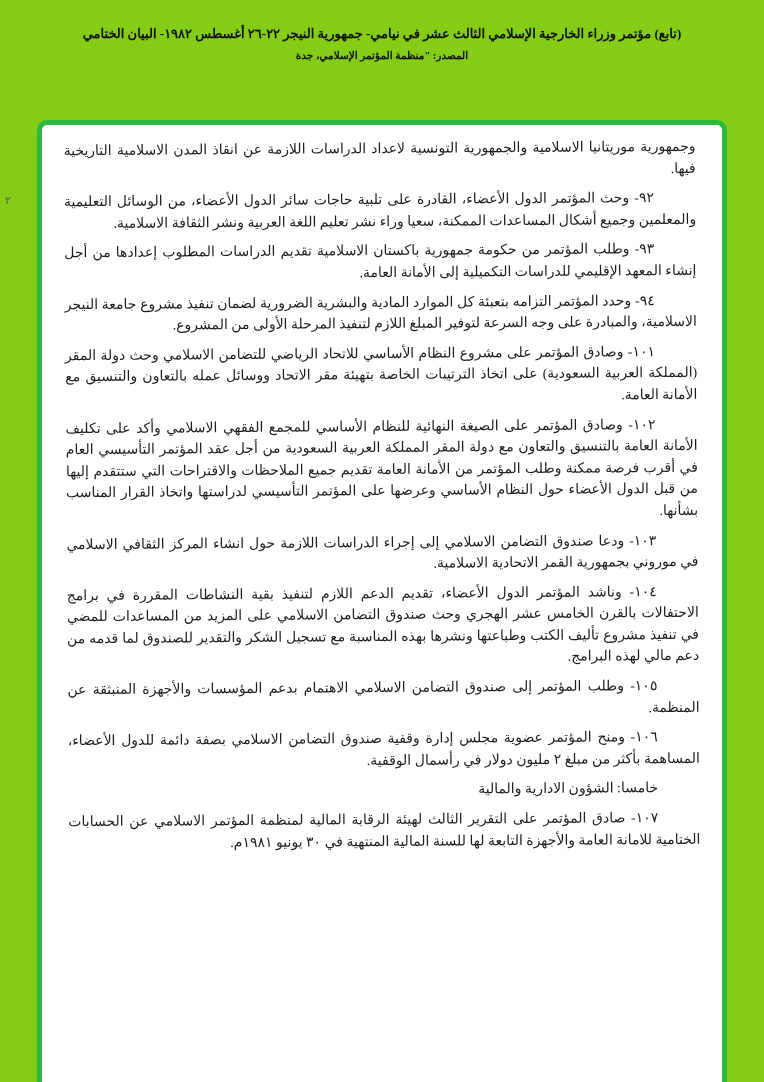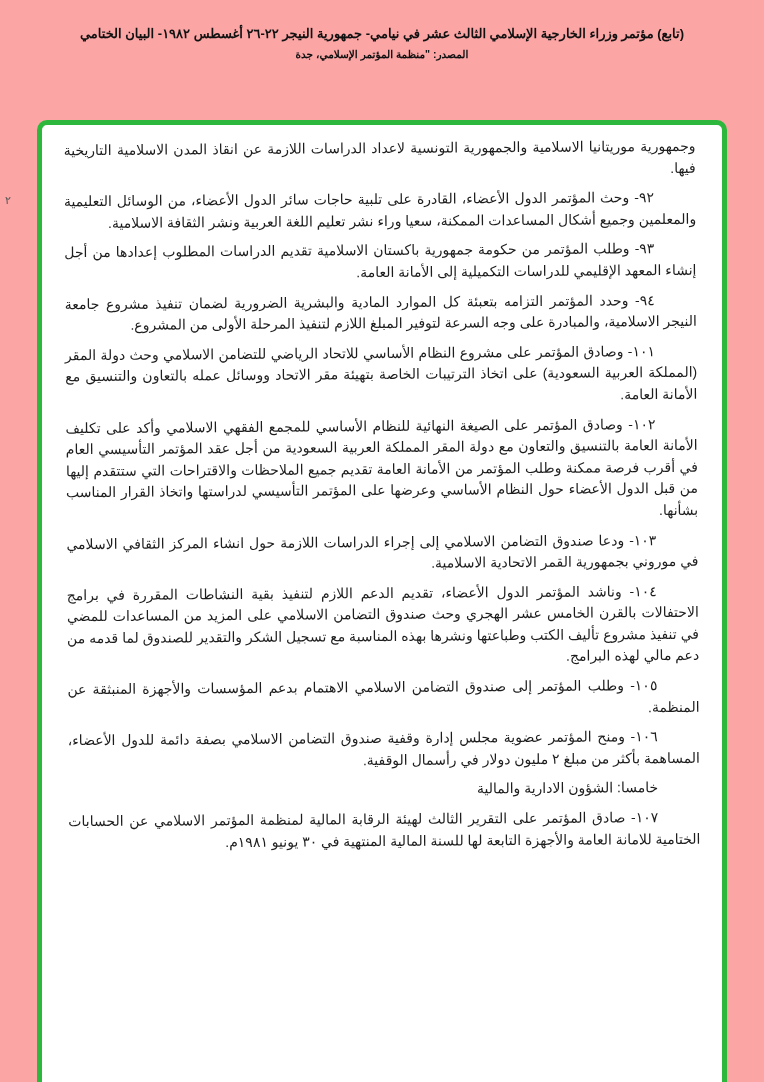--- a/index.html
+++ b/index.html
@@ -1,21 +1,21 @@
 <!DOCTYPE html>
 <html lang="ar"><head>
 <meta charset="utf-8">
 <style>
   html, body { margin: 0; padding: 0; background: #ffffff; }
   .page {
     position: relative;
     width: 764px;
     height: 1082px;
-    background: #fca5a5;
-    font-family: Liberation Sans, sans-serif;
+    background: #84cc16;
+    font-family: Liberation Serif, serif;
     overflow: hidden;
     margin: 0 auto;
   }
   .doc-header {
     position: absolute;
     top: 26px;
     left: 0;
     right: 0;
     text-align: center;
     direction: rtl;

